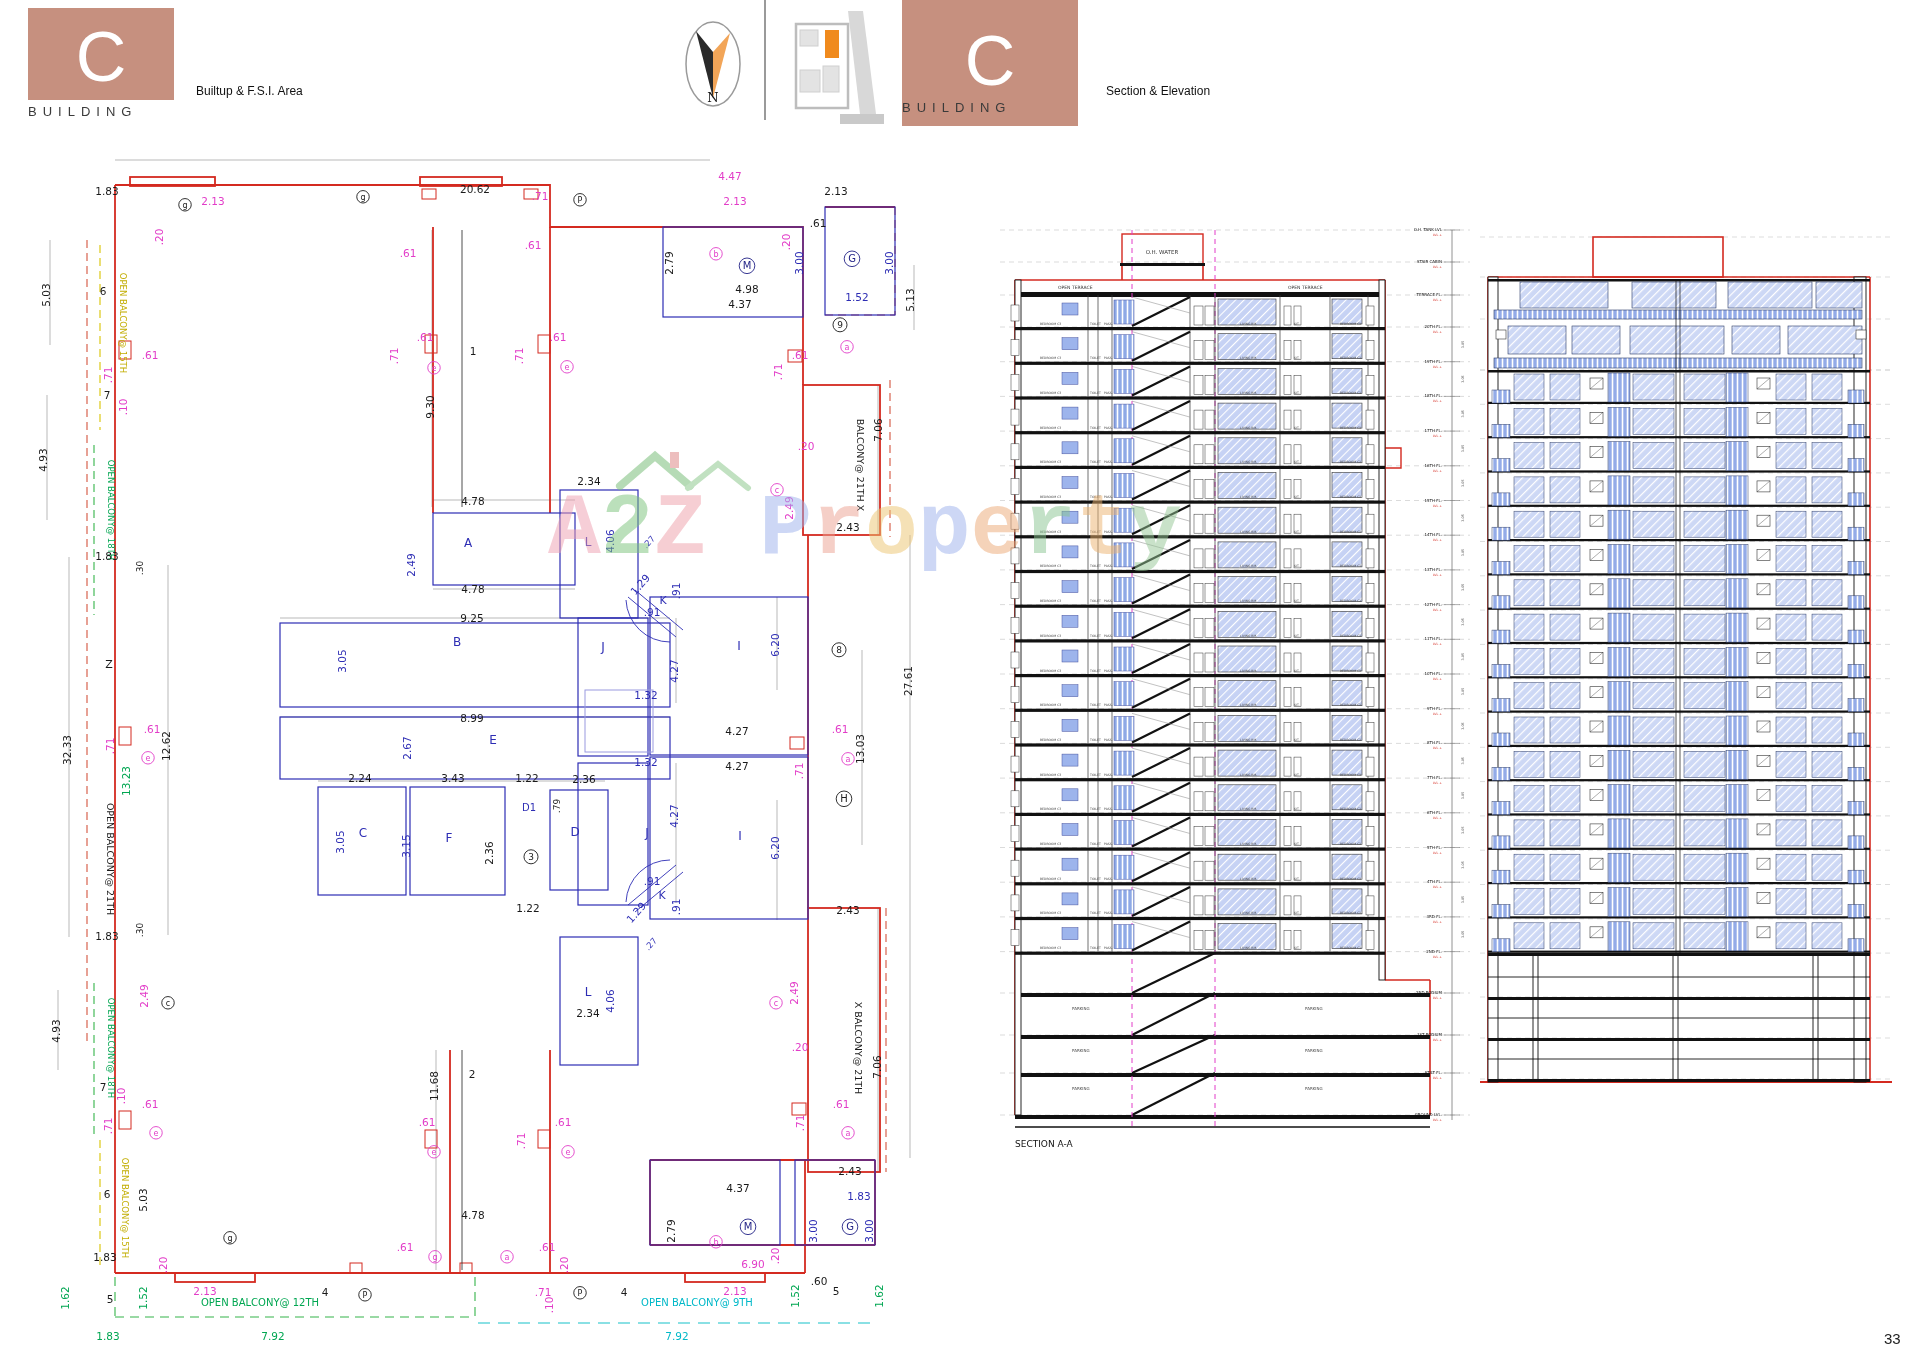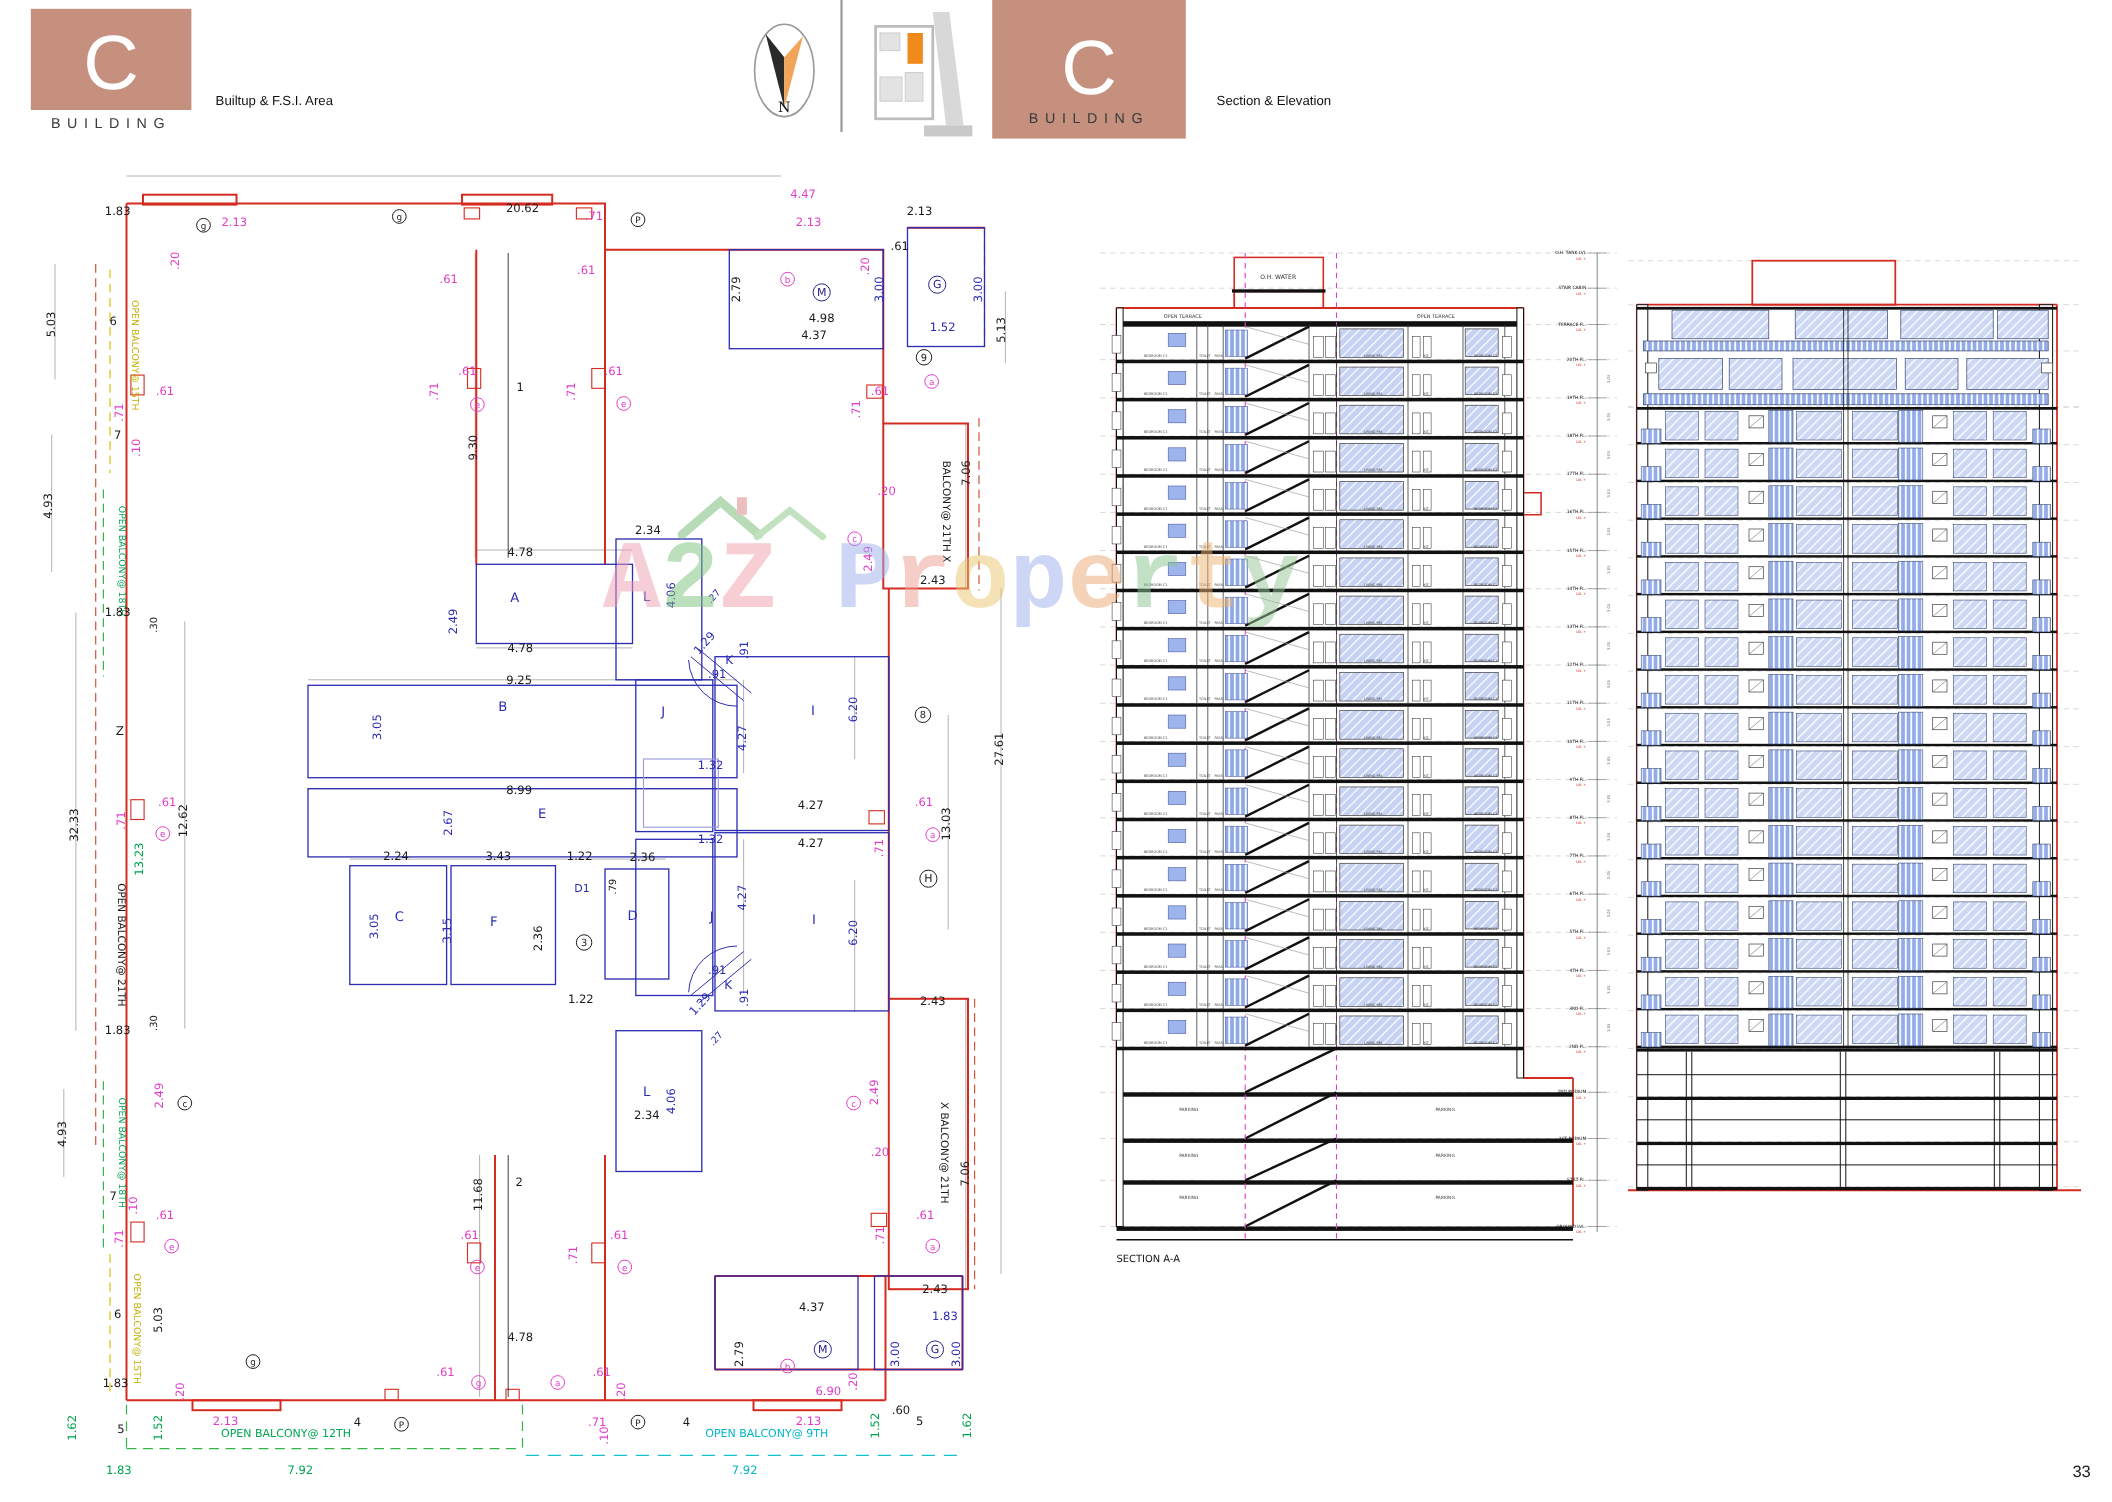--- a/index.html
+++ b/index.html
@@ -2,21 +2,21 @@
 <html><head>
 <meta charset="utf-8">
 <style>
   html,body{margin:0;padding:0;background:#fff;}
   .page{position:relative;width:1920px;height:1365px;background:#ffffff;overflow:hidden;
         font-family:"Liberation Sans",sans-serif;}
   .abs{position:absolute;}
   .hdr-block{background:#c6907f;}
   .hdr-letter{color:#fff;font-size:70px;font-weight:400;text-align:center;line-height:1;
               font-family:"Liberation Sans",sans-serif;}
-  .hdr-sub{color:#3a3a3a;font-size:13px;letter-spacing:6px;text-align:center;
+  .hdr-sub{color:#3a3a3a;font-size:13px;letter-spacing:6px;text-align:left;
            font-family:"Liberation Sans",sans-serif;}
   .hdr-title{font-size:12px;color:#111;font-family:"Liberation Sans",sans-serif;}
   .wm-head{font-size:44px;font-weight:bold;color:rgba(158,158,158,0.38);letter-spacing:1px;
            font-family:"Liberation Sans",sans-serif;white-space:nowrap;}
   .wm-center{font-weight:bold;white-space:nowrap;opacity:0.5;font-family:Liberation Mono, monospace;}
   .wm-center span{font-size:88px;}
   .divider{background:#9a9a9a;}
   .pagenum{font-size:15px;font-weight:normal;color:#222;}
   svg{font-family:"DejaVu Sans",sans-serif;}
   svg text{user-select:none;}

